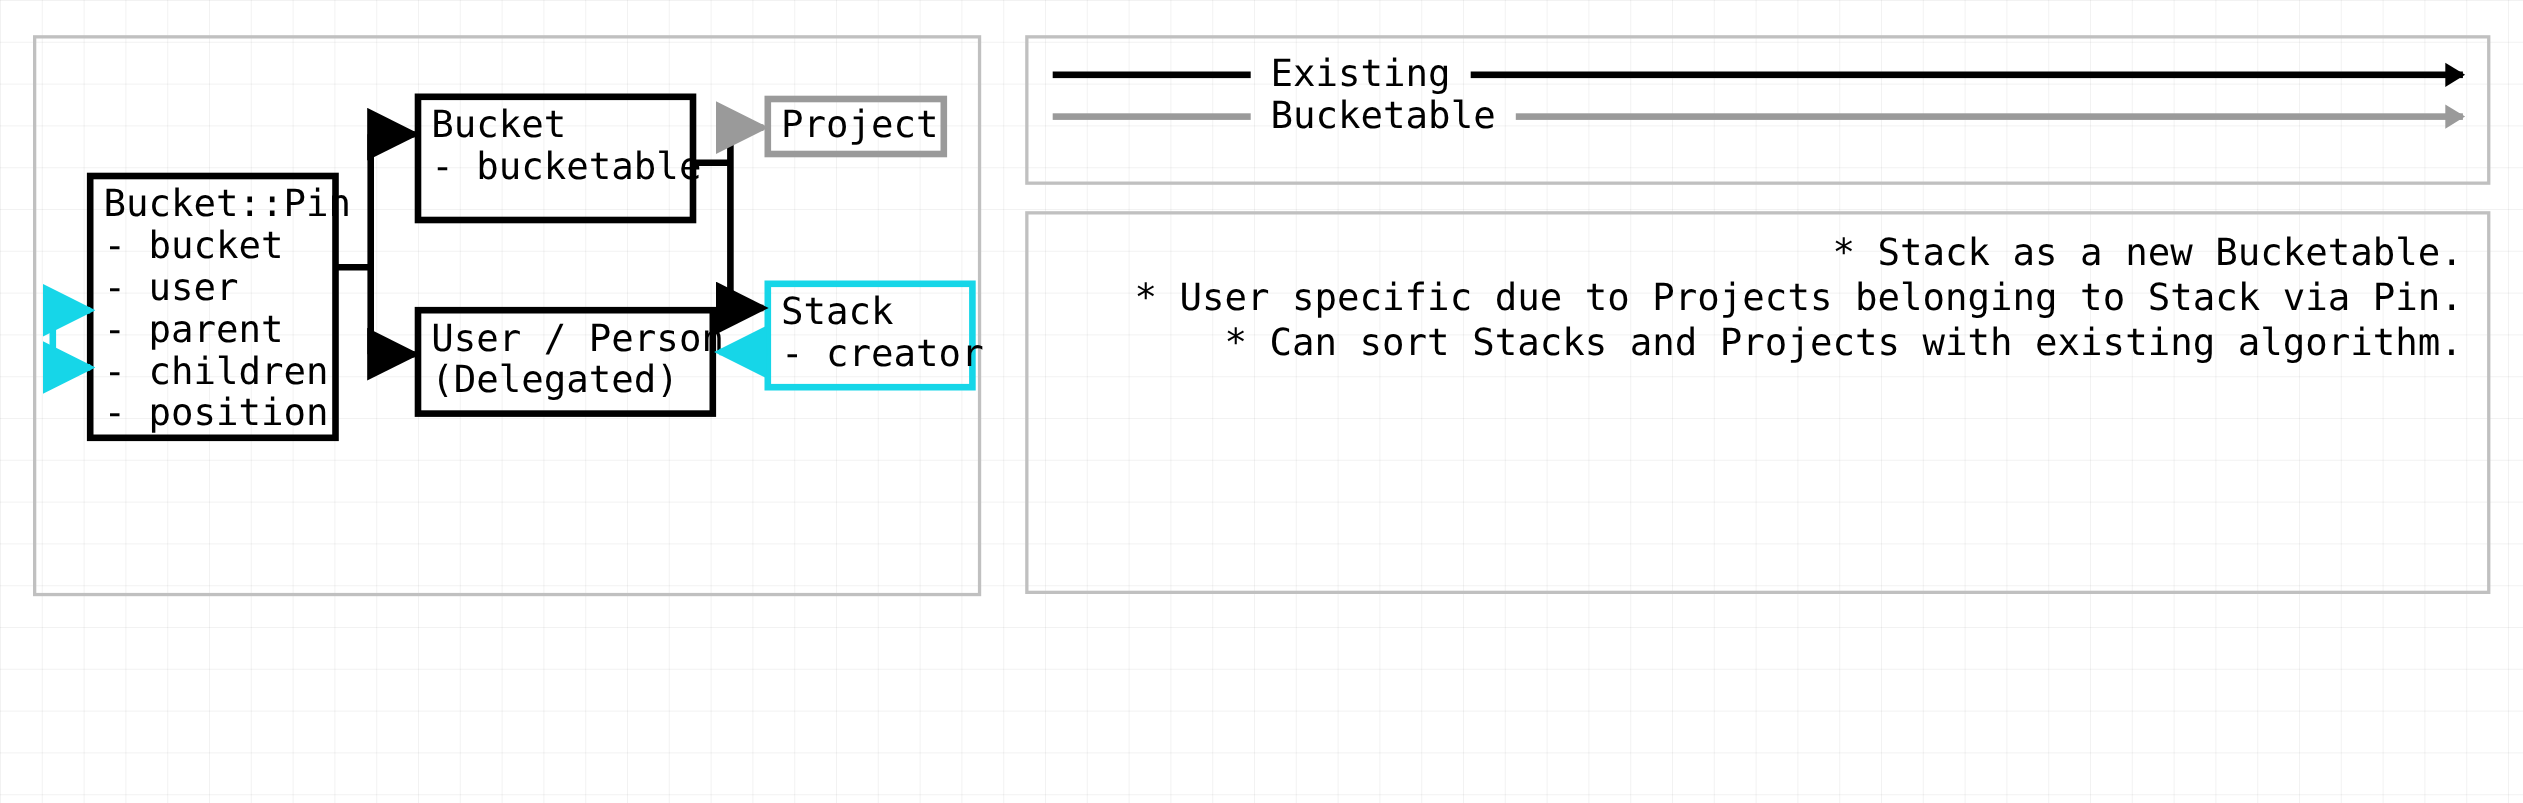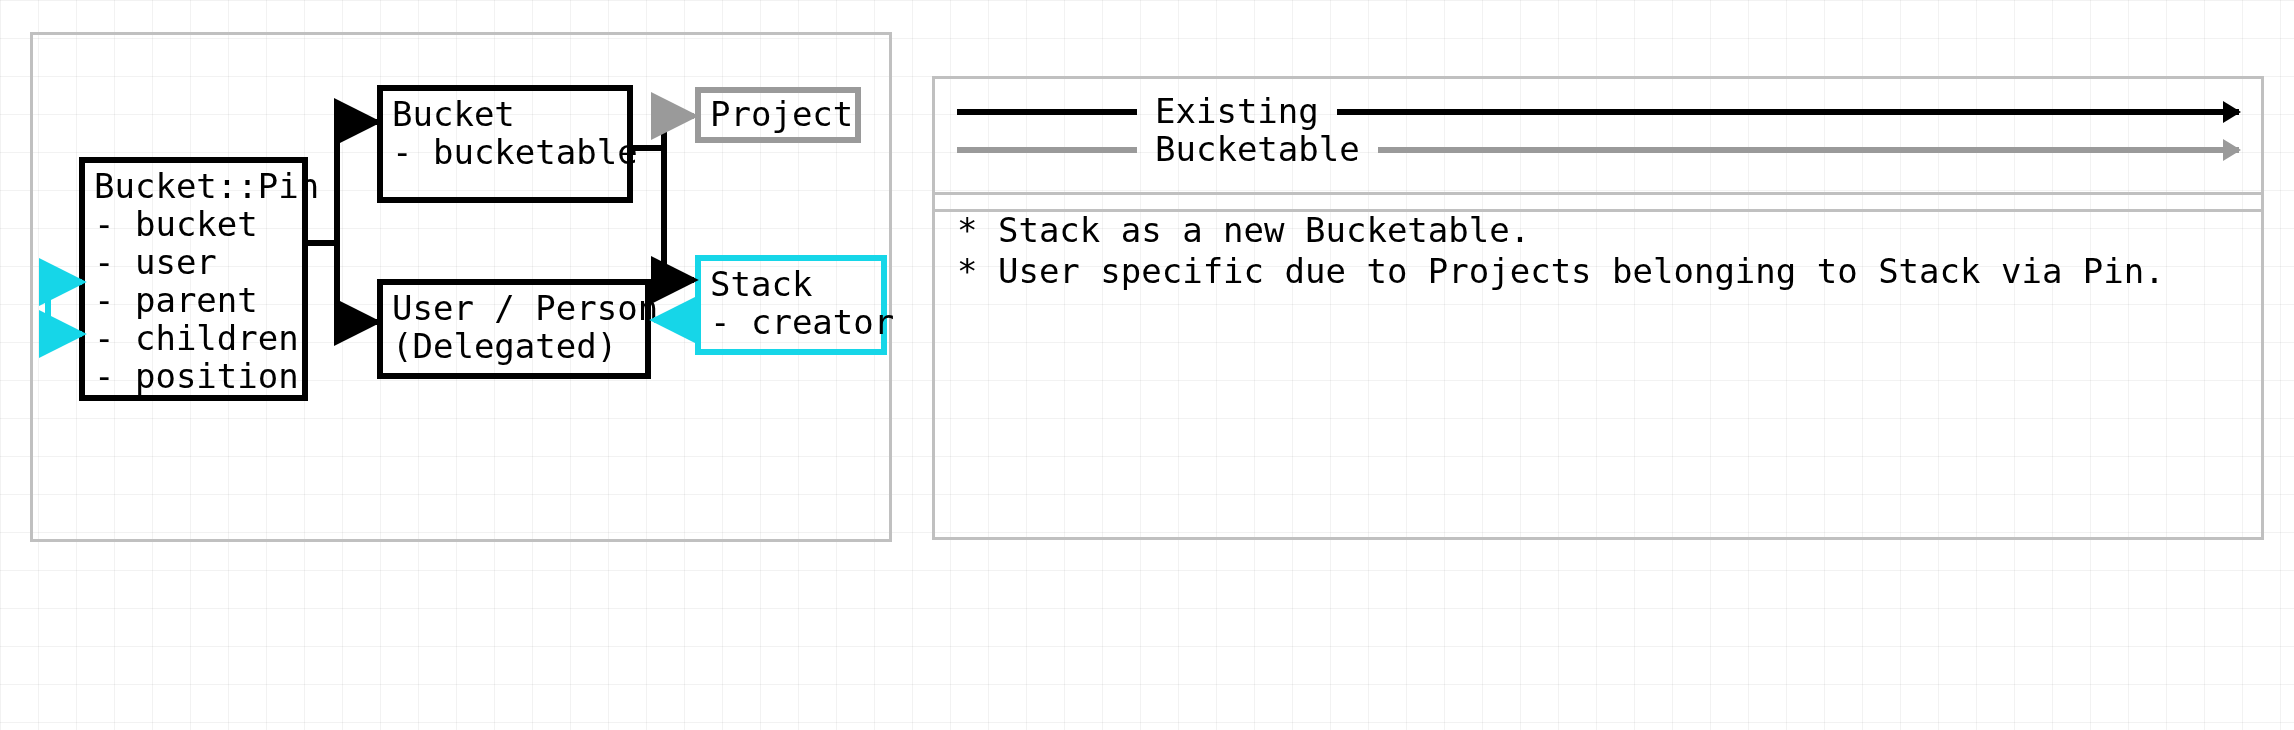--- a/index.html
+++ b/index.html
@@ -25,22 +25,22 @@
     background-size: 38px 38px;
     z-index: 0;
   }
   .panel {
     position: absolute;
     border: 3px solid #c0c0c0;
     background: transparent;
     z-index: 1;
   }
   .left-panel  { left: 30px;  top: 32px;  width: 862px;  height: 510px; }
-  .right-top   { left: 932px; top: 32px;  width: 1332px; height: 136px; padding: 14px 22px; margin-top: 44px; }
-  .right-bot   { left: 932px; top: 192px; width: 1332px; height: 348px; padding: 14px 22px; }
+  .right-top   { left: 932px; top: 32px;  width: 1332px; height: 136px; padding: 14px 22px; }
+  .right-bot   { left: 932px; top: 192px; width: 1332px; height: 348px; padding: 14px 22px; text-align: right; }
 
   svg.diagram {
     position: absolute;
     left: 0; top: 0;
     width: 2294px; height: 730px;
     z-index: 2;
     pointer-events: none;
   }
   svg text {
     font-family: ui-monospace, "SF Mono", "Menlo", "Consolas", monospace;
@@ -98,20 +98,21 @@
   <div class="legend-row">
     <div class="legend-line c-gray"></div>
     <span class="legend-label">Bucketable</span>
     <div class="legend-arrow c-gray"></div>
   </div>
 </div>
 <div class="panel right-bot">
   <ul class="notes-list">
     <li>Stack as a new Bucketable.</li>
     <li>User specific due to Projects belonging to Stack via Pin.</li>
+    <li>Can sort Stacks and Projects with existing algorithm.</li>
   </ul>
 </div>
 
 <svg class="diagram" viewBox="0 0 2294 730">
   <defs>
     <marker id="ah-black" viewBox="0 0 10 10" refX="9" refY="5" markerWidth="8" markerHeight="8" orient="auto-start-reverse">
       <path d="M0,0 L10,5 L0,10 z" fill="#000"></path>
     </marker>
     <marker id="ah-gray" viewBox="0 0 10 10" refX="9" refY="5" markerWidth="8" markerHeight="8" orient="auto-start-reverse">
       <path d="M0,0 L10,5 L0,10 z" fill="#9a9a9a"></path>

